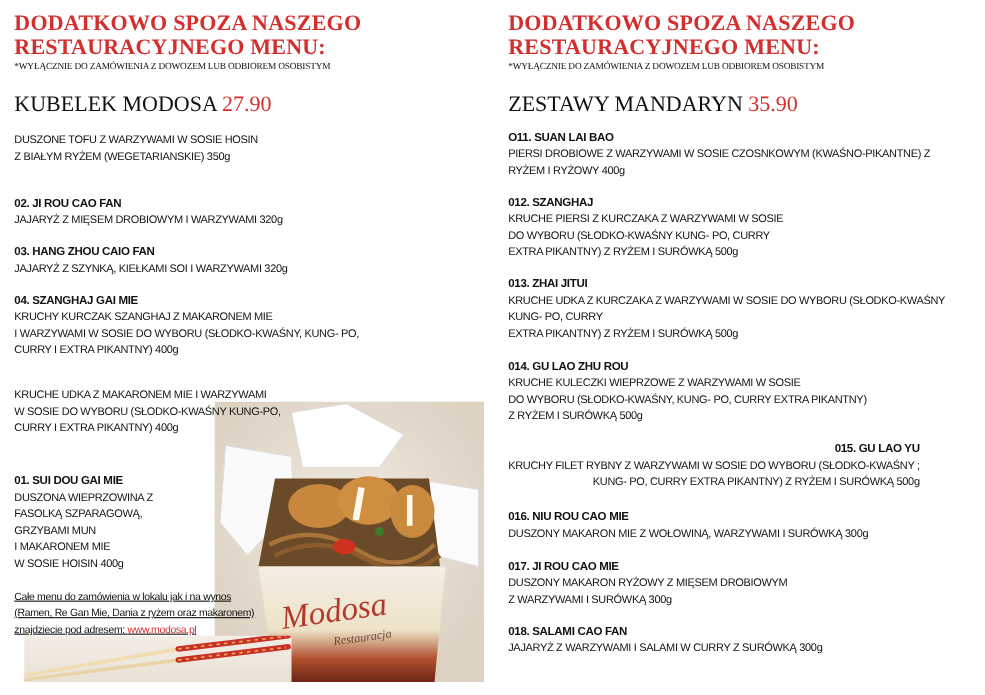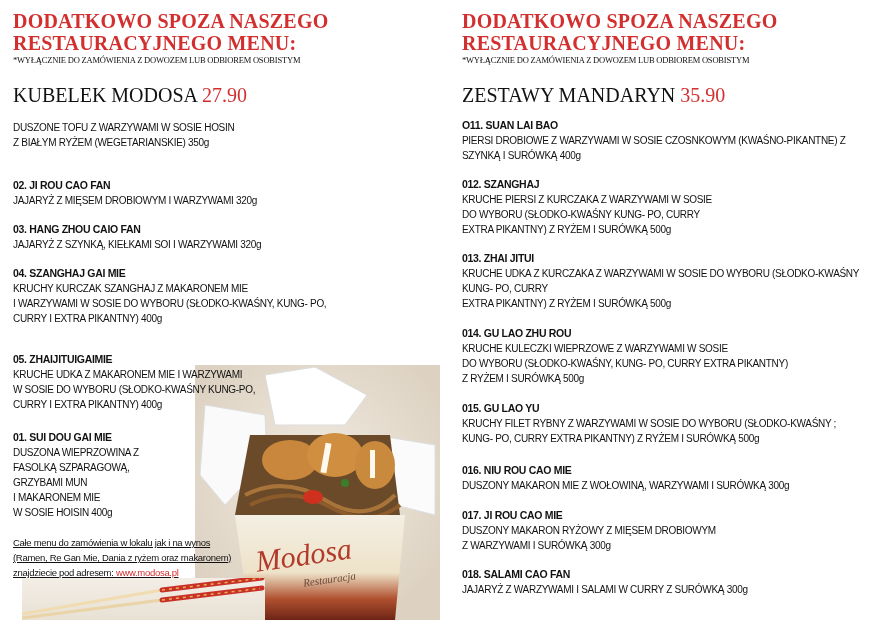--- a/index.html
+++ b/index.html
@@ -84,21 +84,20 @@
       <ellipse cx="118" cy="132" rx="10" ry="7" fill="#d0301e"></ellipse>
       <circle cx="150" cy="118" r="4" fill="#3a7d2a"></circle>
 
       <polygon points="40,150 210,150 200,255 55,255" fill="url(#boxf)"></polygon>
       <text x="110" y="200" font-family="Liberation Serif, serif" font-style="italic" font-size="30" fill="#b23a2a" text-anchor="middle" transform="rotate(-8 110 200)">Modosa</text>
       <text x="135" y="218" font-family="Liberation Serif, serif" font-style="italic" font-size="11" fill="#6a4a3a" text-anchor="middle" transform="rotate(-8 135 218)">Restauracja</text>
     </svg>
   </div>
 
   <div class="item textlayer" style="left:13px;top:352px;">
-    <span class="item-name">05. ZHAIJITUIGAIMIE</span>
     <span class="item-desc">KRUCHE UDKA Z MAKARONEM MIE I WARZYWAMI</span>
     <span class="item-desc">W SOSIE DO WYBORU (SŁODKO-KWAŚNY KUNG-PO,</span>
     <span class="item-desc">CURRY I EXTRA PIKANTNY) 400g</span>
   </div>
   <div class="item textlayer" style="left:13px;top:430px;">
     <span class="item-name">01. SUI DOU GAI MIE</span>
     <span class="item-desc">DUSZONA WIEPRZOWINA Z</span>
     <span class="item-desc">FASOLKĄ SZPARAGOWĄ,</span>
     <span class="item-desc">GRZYBAMI MUN</span>
     <span class="item-desc">I MAKARONEM MIE</span>
@@ -128,41 +127,41 @@
   <div class="title" style="left:22px;top:32px;">RESTAURACYJNEGO MENU:</div>
   <div class="subnote" style="left:22px;top:55px;">*WYŁĄCZNIE DO ZAMÓWIENIA Z DOWOZEM LUB ODBIOREM OSOBISTYM</div>
   <div class="set-heading" style="left:22px;top:84px;">
     <span>ZESTAWY MANDARYN</span>
     <span class="set-price">35.90</span>
   </div>
 
   <div class="item" style="left:22px;top:118px;">
     <span class="item-name">O11. SUAN LAI BAO</span>
     <span class="item-desc">PIERSI DROBIOWE Z WARZYWAMI W SOSIE CZOSNKOWYM (KWAŚNO-PIKANTNE) Z</span>
-    <span class="item-desc">SZYNKĄ I SURÓWKĄ 400g</span>
+    <span class="item-desc">RYŻEM I RYŻOWY 400g</span>
   </div>
   <div class="item" style="left:22px;top:177px;">
     <span class="item-name">012. SZANGHAJ</span>
     <span class="item-desc">KRUCHE PIERSI Z KURCZAKA Z WARZYWAMI W SOSIE</span>
     <span class="item-desc">DO WYBORU (SŁODKO-KWAŚNY KUNG- PO, CURRY</span>
     <span class="item-desc">EXTRA PIKANTNY) Z RYŻEM I SURÓWKĄ 500g</span>
   </div>
   <div class="item" style="left:22px;top:251px;">
     <span class="item-name">013. ZHAI JITUI</span>
     <span class="item-desc">KRUCHE UDKA Z KURCZAKA Z WARZYWAMI W SOSIE DO WYBORU (SŁODKO-KWAŚNY</span>
     <span class="item-desc">KUNG- PO, CURRY</span>
     <span class="item-desc">EXTRA PIKANTNY) Z RYŻEM I SURÓWKĄ 500g</span>
   </div>
   <div class="item" style="left:22px;top:326px;">
     <span class="item-name">014. GU LAO ZHU ROU</span>
     <span class="item-desc">KRUCHE KULECZKI WIEPRZOWE Z WARZYWAMI W SOSIE</span>
     <span class="item-desc">DO WYBORU (SŁODKO-KWAŚNY, KUNG- PO, CURRY EXTRA PIKANTNY)</span>
     <span class="item-desc">Z RYŻEM I SURÓWKĄ 500g</span>
   </div>
-  <div class="item" style="left:22px;top:401px;">
+  <div class="item" style="left:22px;top:401px;text-align:right;">
     <span class="item-name">015. GU LAO YU</span>
     <span class="item-desc">KRUCHY FILET RYBNY Z WARZYWAMI W SOSIE DO WYBORU (SŁODKO-KWAŚNY ;</span>
     <span class="item-desc">KUNG- PO, CURRY EXTRA PIKANTNY) Z RYŻEM I SURÓWKĄ 500g</span>
   </div>
   <div class="item" style="left:22px;top:463px;">
     <span class="item-name">016. NIU ROU CAO MIE</span>
     <span class="item-desc">DUSZONY MAKARON MIE Z WOŁOWINĄ, WARZYWAMI I SURÓWKĄ 300g</span>
   </div>
   <div class="item" style="left:22px;top:508px;">
     <span class="item-name">017. JI ROU CAO MIE</span>

